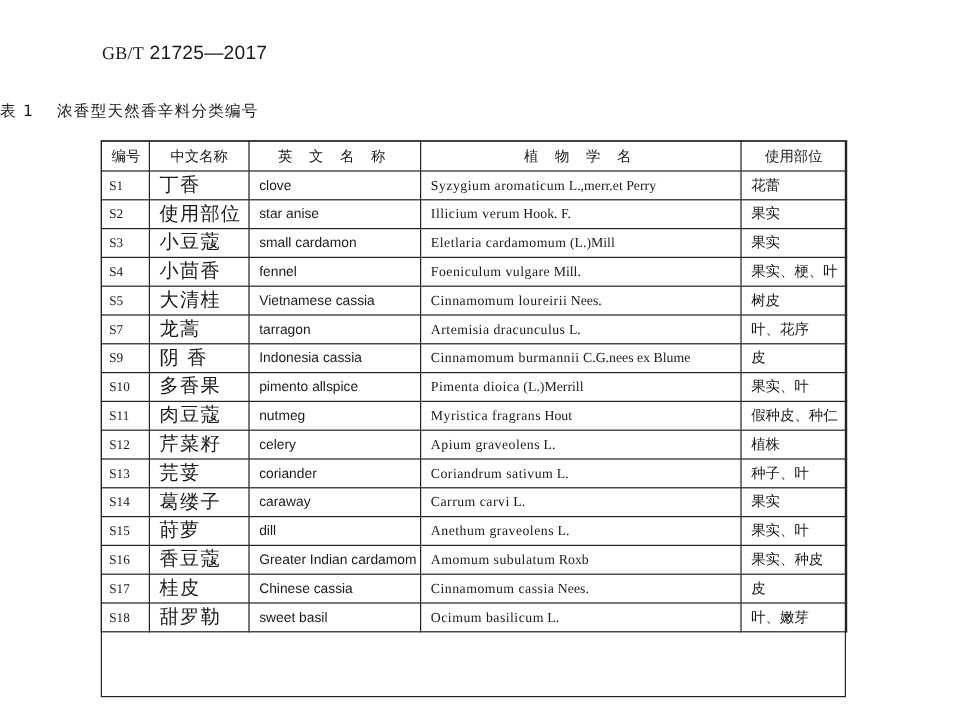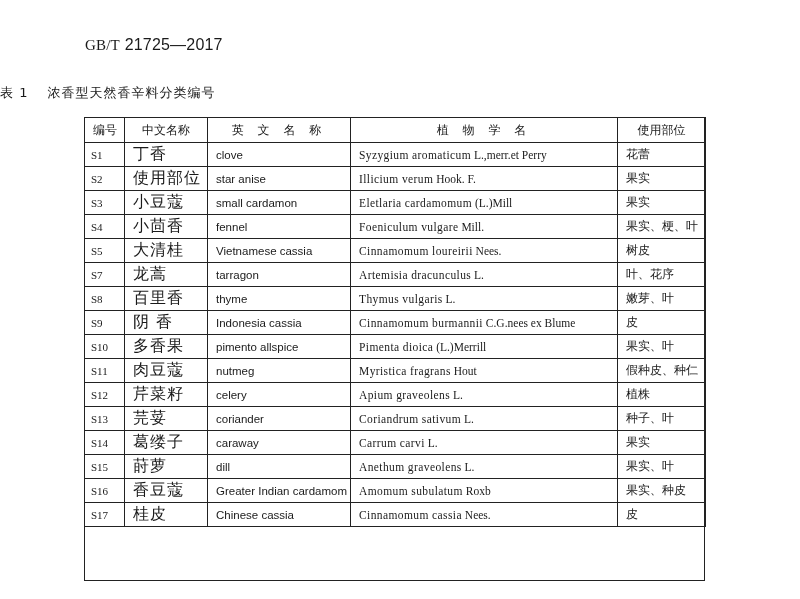--- a/index.html
+++ b/index.html
@@ -99,27 +99,20 @@
 
 
   <tr>
     <td class="code">S7</td>
     <td class="cn">龙蒿</td>
     <td class="en">tarragon</td>
     <td class="latin"><span class="genus">Artemisia dracunculus</span><span> L.</span></td>
     <td class="part">叶、花序</td>
   </tr>
 
-  <tr>
-    <td class="code">S8</td>
-    <td class="cn">百里香</td>
-    <td class="en">thyme</td>
-    <td class="latin"><span class="genus">Thymus vulgaris</span><span> L.</span></td>
-    <td class="part">嫩芽、叶</td>
-  </tr>
 
   <tr>
     <td class="code">S9</td>
     <td class="cn">阴 香</td>
     <td class="en">Indonesia cassia</td>
     <td class="latin"><span class="genus">Cinnamomum burmannii</span><span> C.G.nees ex Blume</span></td>
     <td class="part">皮</td>
   </tr>
 
   <tr>
@@ -179,15 +172,22 @@
   </tr>
 
   <tr>
     <td class="code">S17</td>
     <td class="cn">桂皮</td>
     <td class="en">Chinese cassia</td>
     <td class="latin"><span class="genus">Cinnamomum cassia</span><span> Nees.</span></td>
     <td class="part">皮</td>
   </tr>
 
+  <tr>
+    <td class="code">S18</td>
+    <td class="cn">甜罗勒</td>
+    <td class="en">sweet basil</td>
+    <td class="latin"><span class="genus">Ocimum basilicum</span><span> L.</span></td>
+    <td class="part">叶、嫩芽</td>
+  </tr>
 </tbody>
 </table>
 <div class="outer-border"></div>
 
 </body></html>

